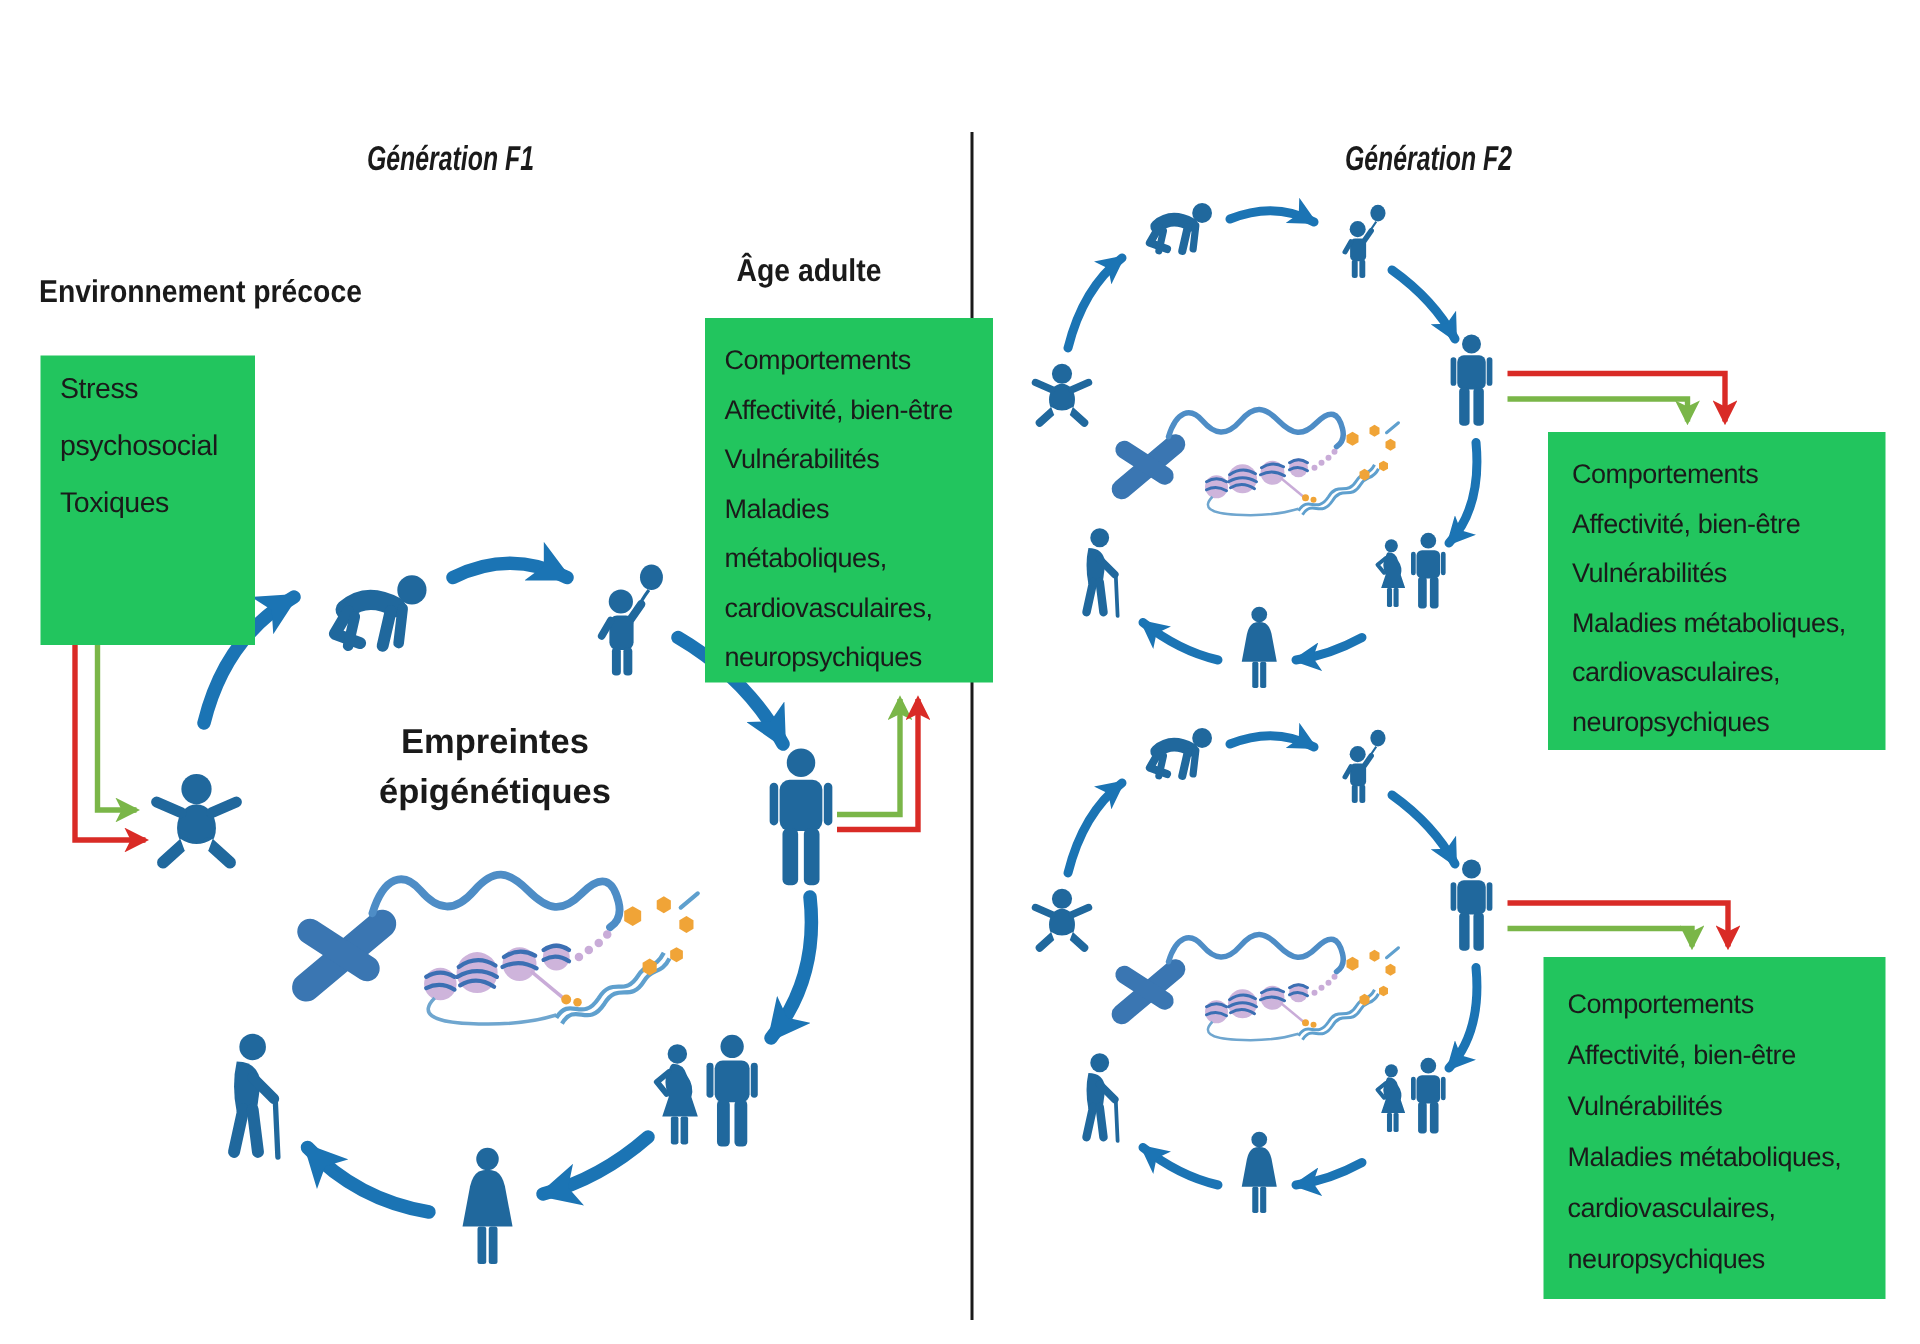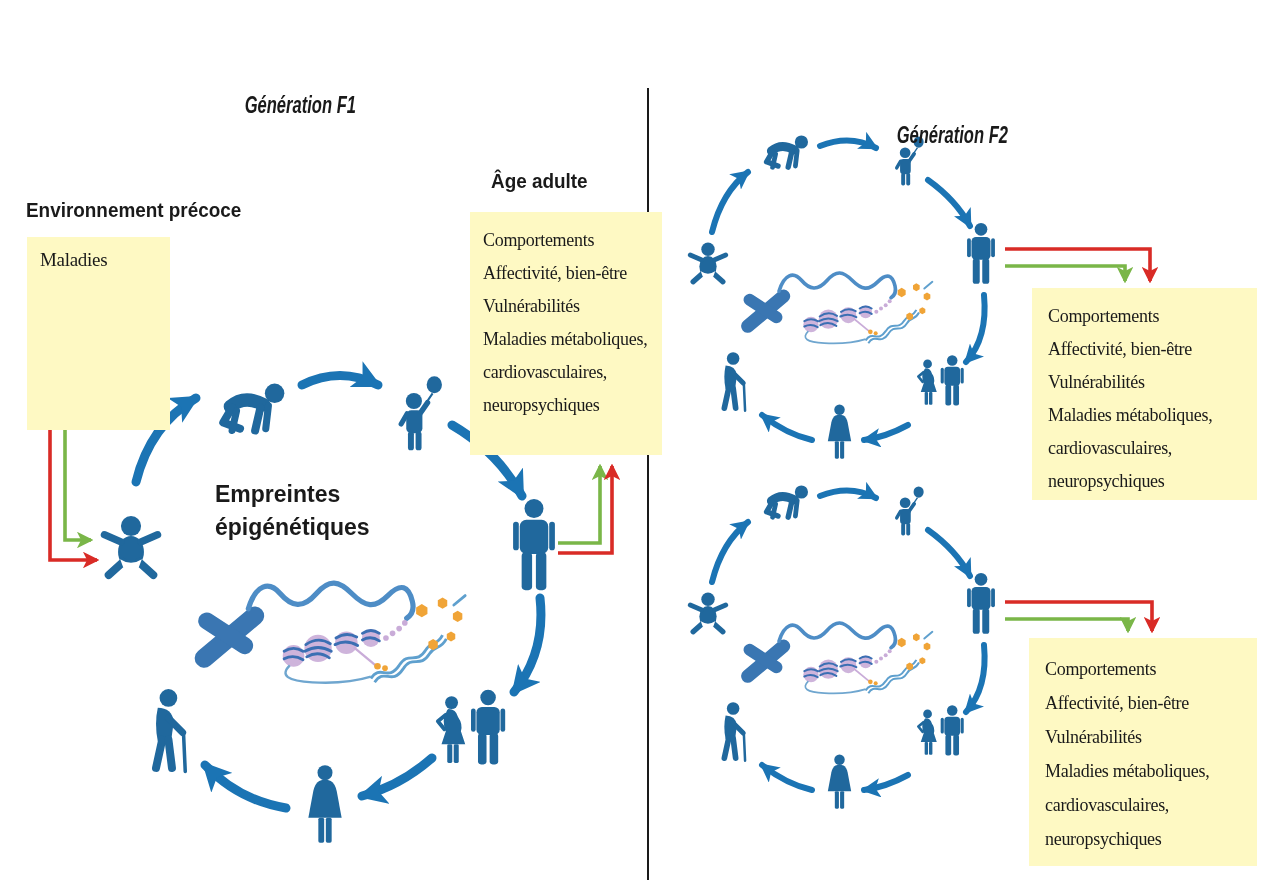--- a/index.html
+++ b/index.html
@@ -10,31 +10,31 @@
   .abs{position:absolute;}
   svg.layer{position:absolute;left:0;top:0;}
   .title-wrap{left:0;top:34px;width:1280px;text-align:center;}
   .title-inner{display:inline-block;font-size:26px;font-weight:bold;letter-spacing:0px;
     transform:scaleX(0.78);transform-origin:center;white-space:nowrap;}
   .gen-label{top:92px;width:260px;text-align:center;}
   .gen-inner{display:inline-block;font-size:23px;font-weight:bold;font-style:italic;
     transform:scaleX(0.72);transform-origin:center;white-space:nowrap;}
   .heading{font-weight:bold;white-space:nowrap;text-align:right;}
   .heading .h-inner{display:inline-block;font-size:21px;transform:scaleX(0.9);transform-origin:left center;white-space:nowrap;}
-  .panel{background:#fef9c3;font-family:Liberation Serif, serif;}
+  .panel{background:#22c55e;}
   .panel div{white-space:normal;}
   .env-box{left:27px;top:237px;width:143px;height:193px;font-size:19px;line-height:38px;
     padding:4px 0 0 13px;box-sizing:border-box;letter-spacing:-0.3px;}
   .age-box{left:470px;top:212px;width:192px;height:243px;font-size:18px;line-height:33px;
     padding:12px 0 0 13px;box-sizing:border-box;letter-spacing:-0.3px;}
   .out-box-top{left:1032px;top:288px;width:225px;height:212px;font-size:18px;line-height:33px;
     padding:12px 0 0 16px;box-sizing:border-box;letter-spacing:-0.3px;}
   .out-box-bottom{left:1029px;top:638px;width:228px;height:228px;font-size:18px;line-height:34px;
     padding:14px 0 0 16px;box-sizing:border-box;letter-spacing:-0.3px;}
-  .imprints{left:215px;top:478px;width:230px;font-size:23px;font-weight:bold;line-height:33px;}
+  .imprints{left:215px;top:478px;width:230px;text-align:center;font-size:23px;font-weight:bold;line-height:33px;}
   use.fig{color:#20689D;}
 </style>
 </head>
 <body>
 
 <div id="stage">
 
   <svg class="layer" width="1280" height="896" viewBox="0 0 1280 896">
     <defs>
       <marker id="m-blue" viewBox="0 0 10 10" refX="8.5" refY="5" markerWidth="3.2" markerHeight="3.2" orient="auto">
@@ -221,29 +221,30 @@
     <g fill="none" stroke-width="3.6">
       <path d="M1005 602 L1152 602 L1152 631" stroke="#D92B26" marker-end="url(#m-red)"></path>
       <path d="M1005 619 L1128 619 L1128 631" stroke="#7AB648" marker-end="url(#m-green)"></path>
     </g>
   </svg>
 
 
   <div class="abs gen-label" style="left:170px;">
     <span class="gen-inner">Génération F1</span>
   </div>
-  <div class="abs gen-label" style="left:822px;margin-top:30px;">
+  <div class="abs gen-label" style="left:822px;">
     <span class="gen-inner">Génération F2</span>
   </div>
 
-  <div class="abs heading" style="left:26px;top:198px;text-decoration:underline;">
+  <div class="abs heading" style="left:26px;top:183px;text-decoration:underline;">
     <span class="h-inner">Environnement précoce</span>
   </div>
   <div class="abs panel env-box">
-    <div>Maladies</div>
+    <div>Stress psychosocial</div>
+    <div>Toxiques</div>
   </div>
 
   <div class="abs heading" style="left:491px;top:169px;">
     <span class="h-inner">Âge adulte</span>
   </div>
   <div class="abs panel age-box">
     <div>Comportements</div>
     <div>Affectivité, bien-être</div>
     <div>Vulnérabilités</div>
     <div>Maladies métaboliques, cardiovasculaires, neuropsychiques</div>

